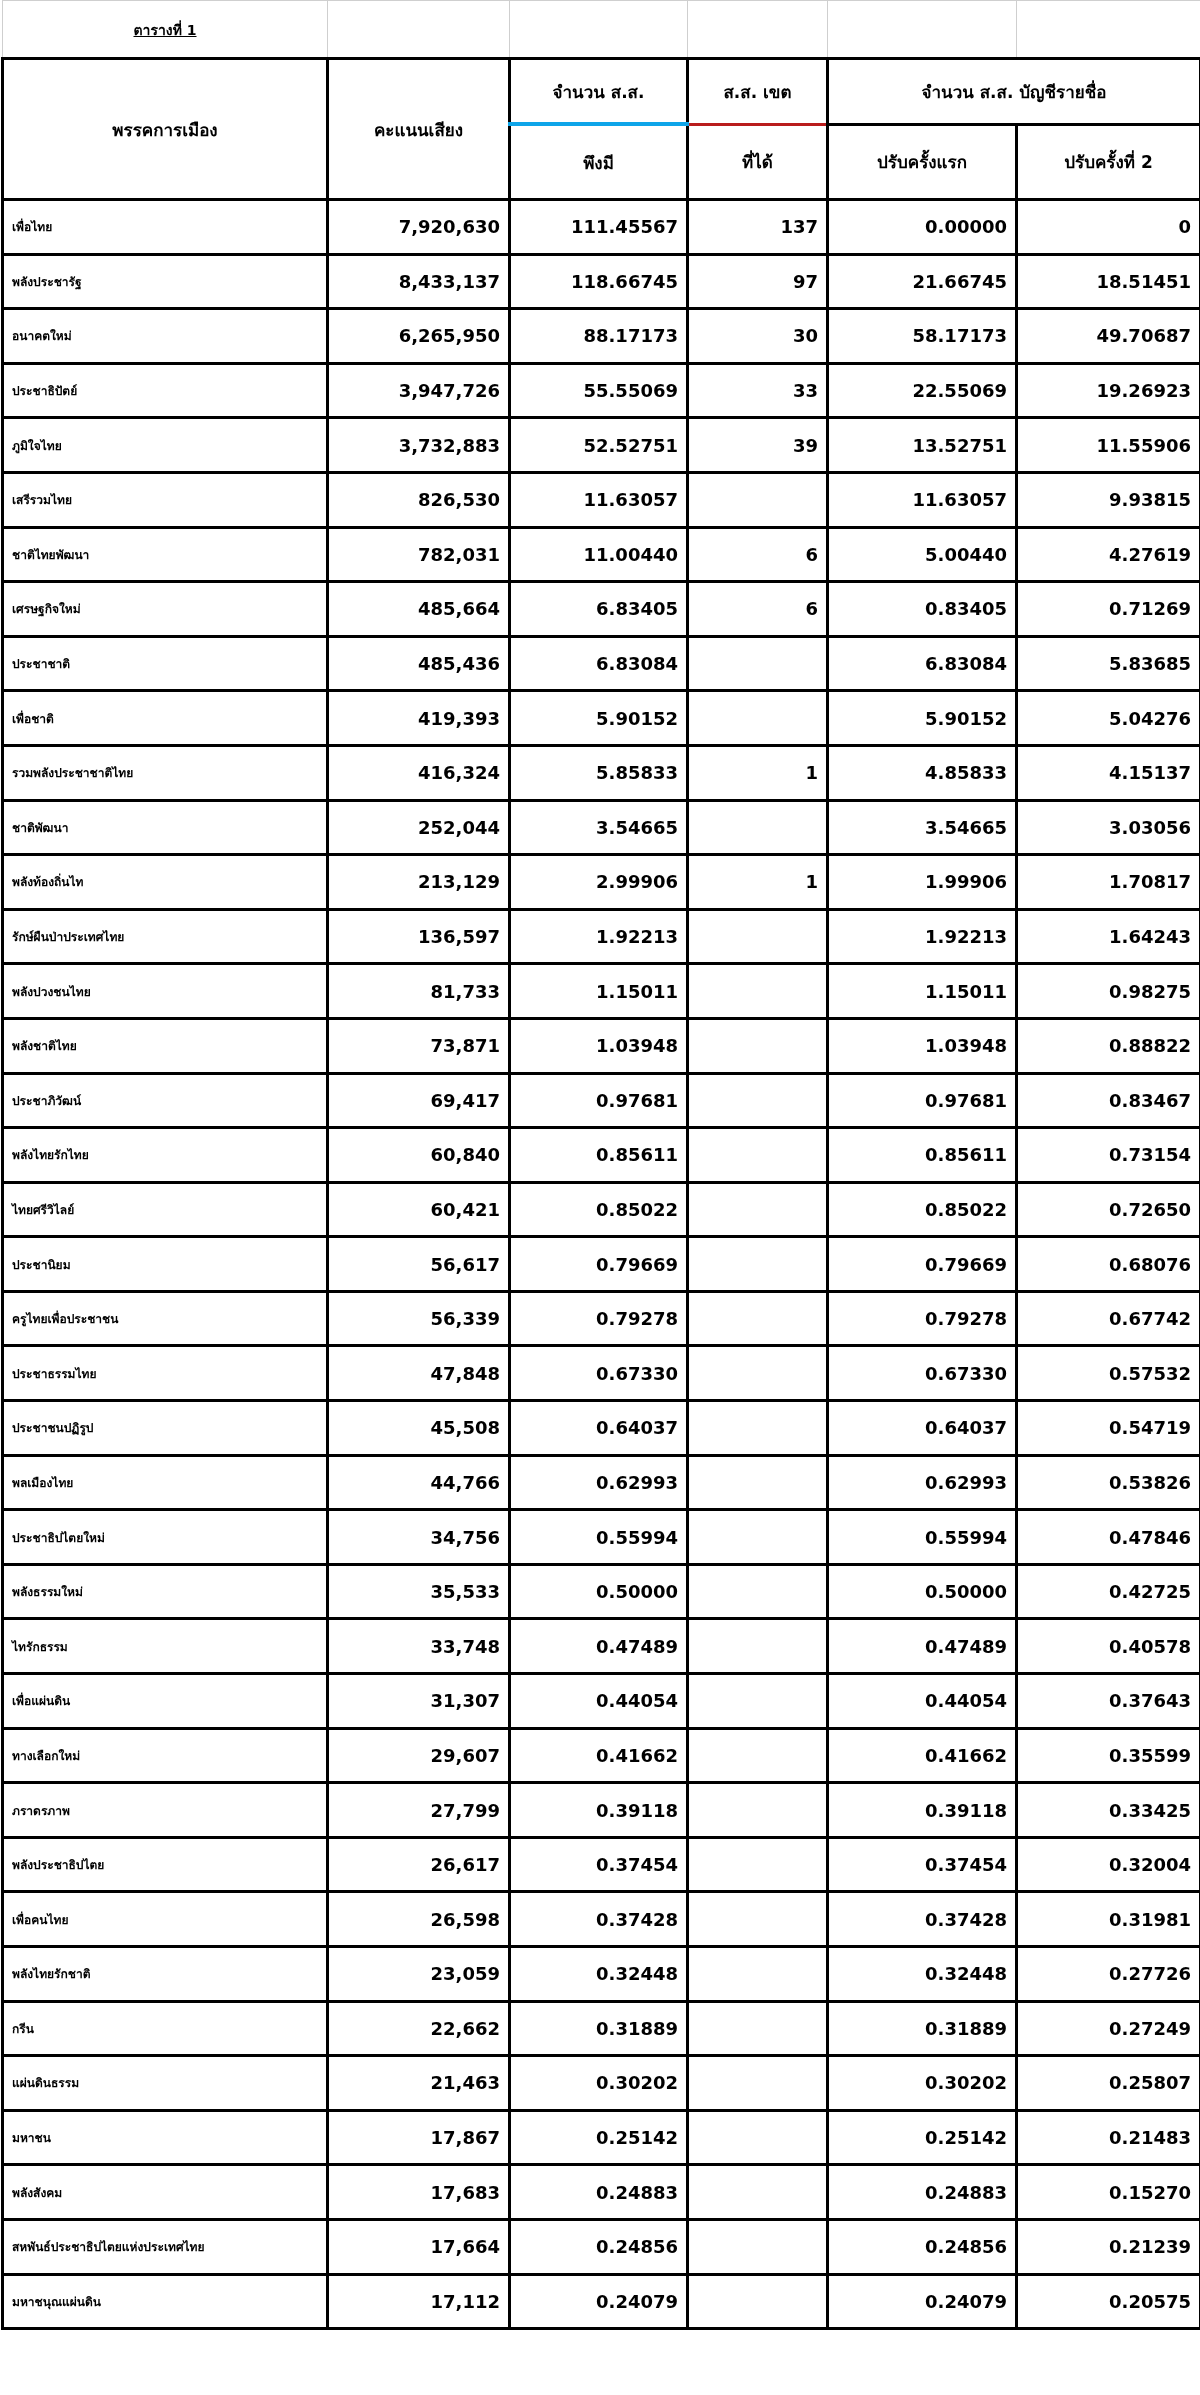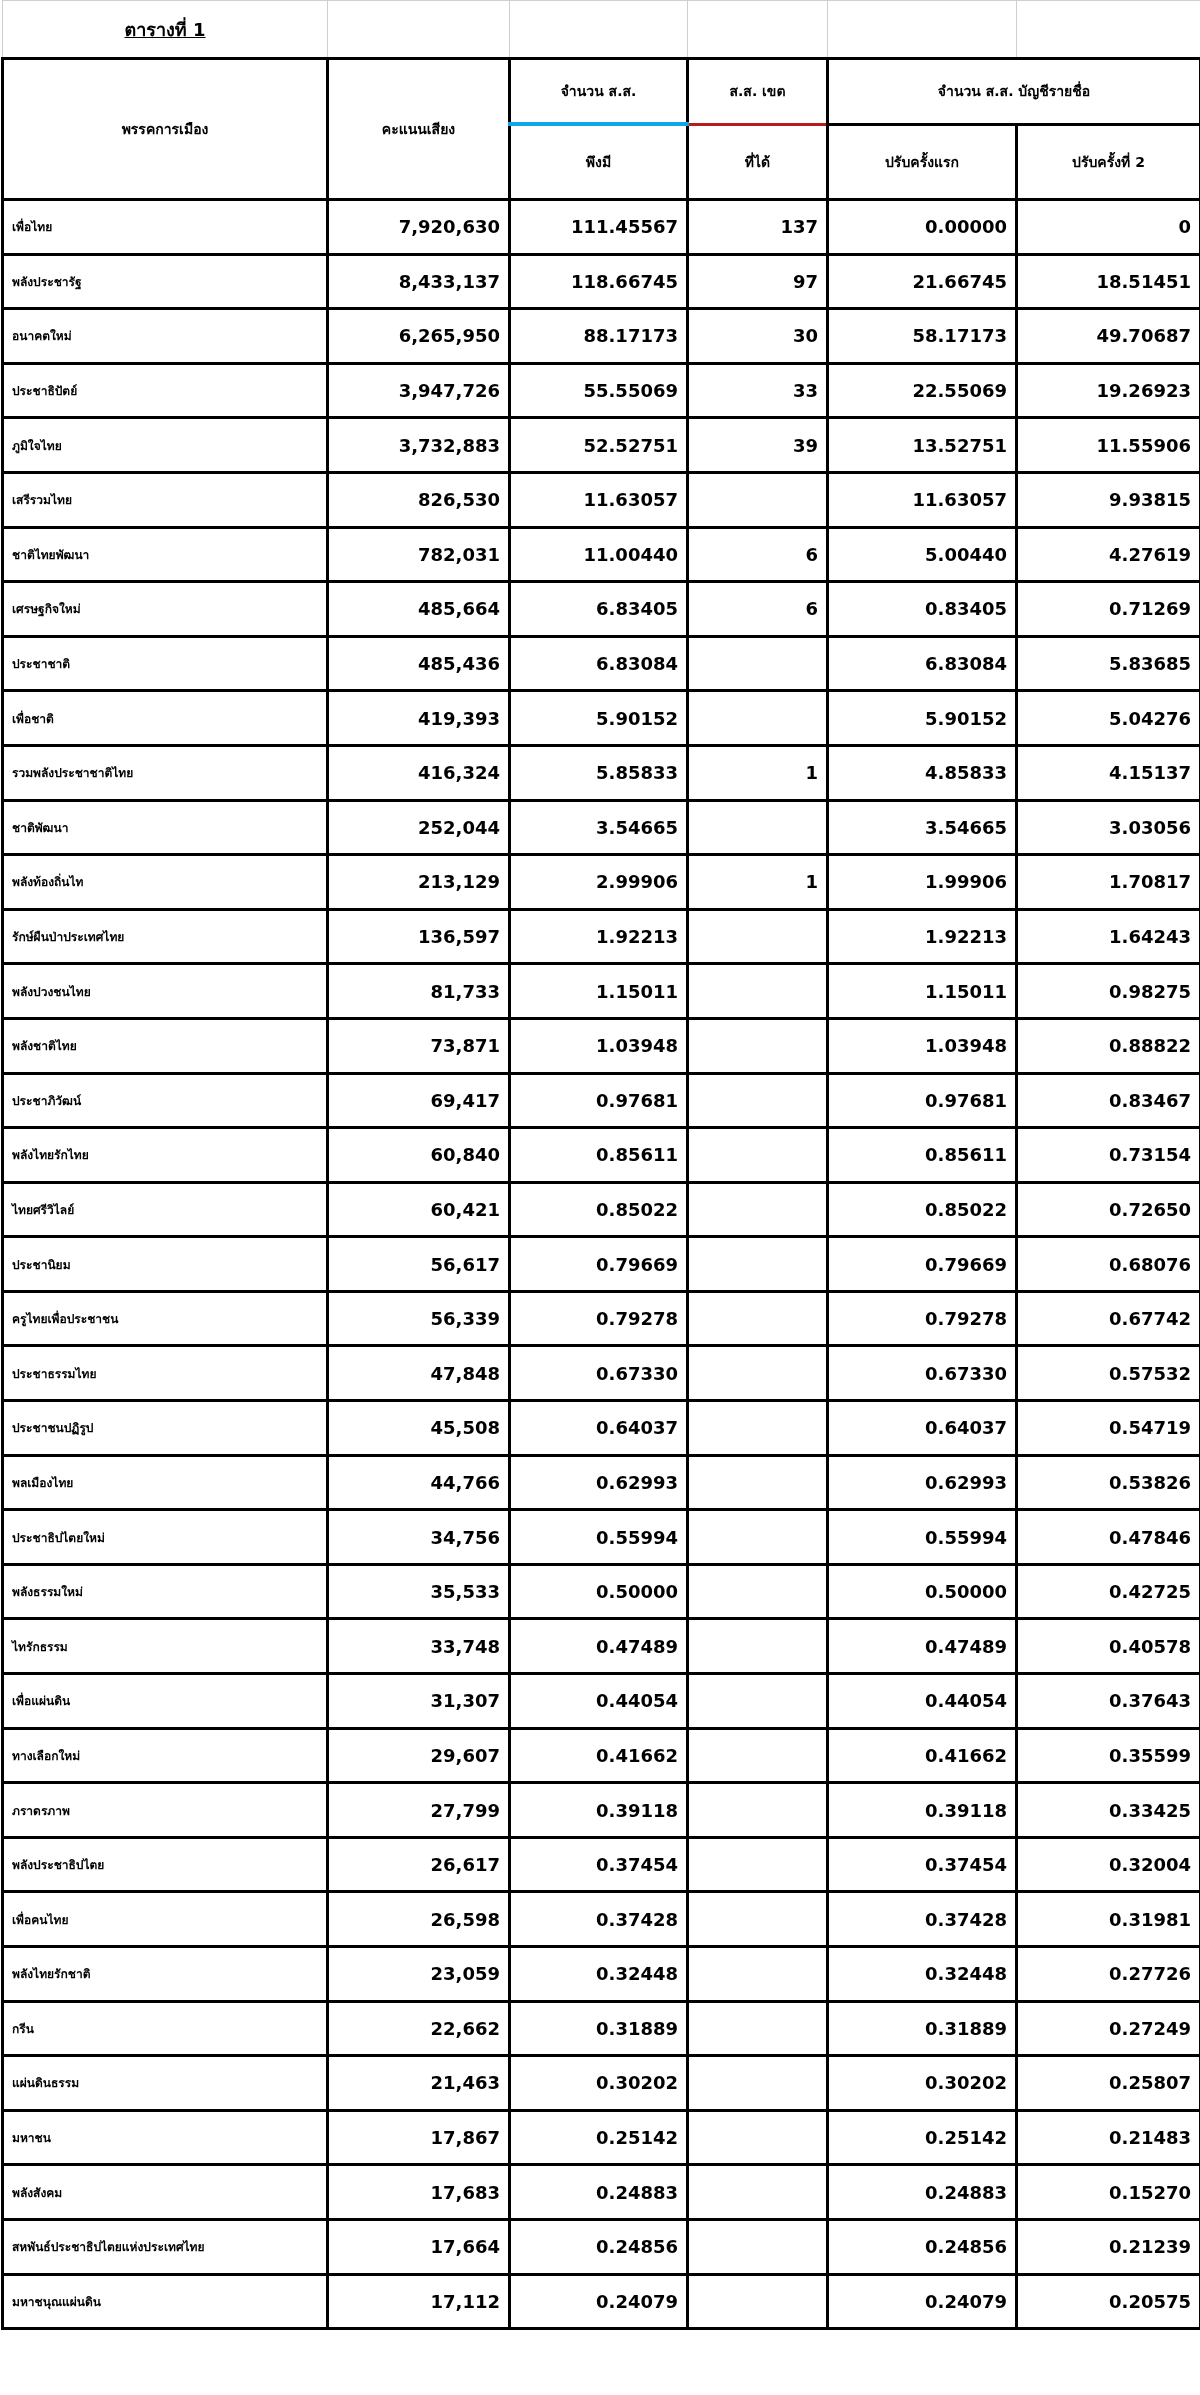--- a/index.html
+++ b/index.html
@@ -1,24 +1,24 @@
 <!DOCTYPE html>
 <html><head>
 <meta charset="utf-8">
 <style>
   html, body { margin: 0; padding: 0; background: #ffffff; }
   body { width: 1200px; height: 2395px; overflow: hidden; font-family: "DejaVu Sans", sans-serif; color: #000; }
   table { border-collapse: collapse; table-layout: fixed; width: 1198px; position: absolute; left: 1px; top: 0; }
   td { padding: 0 8px; font-weight: bold; font-size: 19px; white-space: nowrap; overflow: hidden; }
   tr.caption-row td { height: 56px; border: 1px solid #cfcfcf; border-bottom: 3px solid #000; }
   tr.caption-row td.caption { text-align: center; }
-  .caption-text { text-decoration: underline; font-size: 18px; }
+  .caption-text { text-decoration: underline; font-size: 14px; }
   tr.h1 td { height: 62px; }
   tr.h2 td { height: 72px; }
-  th, .hd { text-align: center; font-size: 14px; }
+  th, .hd { text-align: center; font-size: 17px; }
   td.bordered { border: 3px solid #000; }
   td.sub-top { border-bottom: 1px solid #cfcfcf; }
   tr.data td { height: 51.6px; border: 3px solid #000; text-align: right; font-size: 18px; }
   tr.data td.party { text-align: left; font-size: 12px; }
 </style>
 </head>
 <body>
 
 <table>
   <colgroup>

